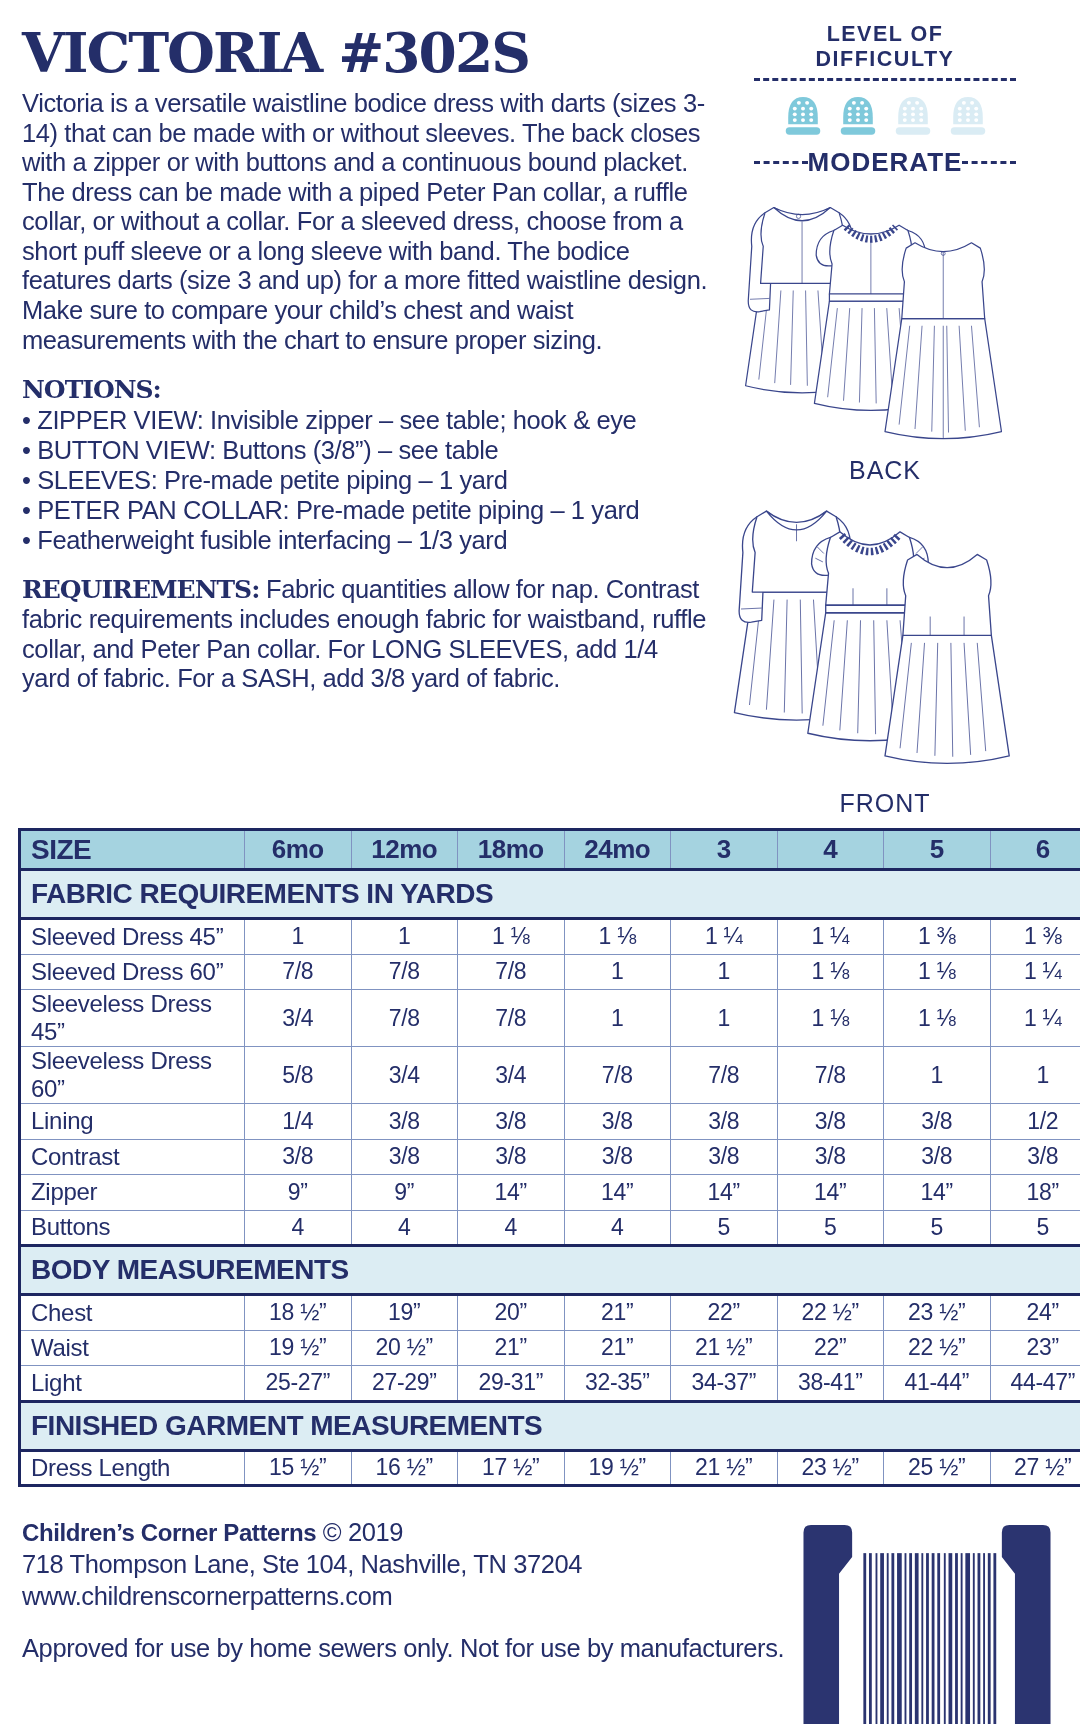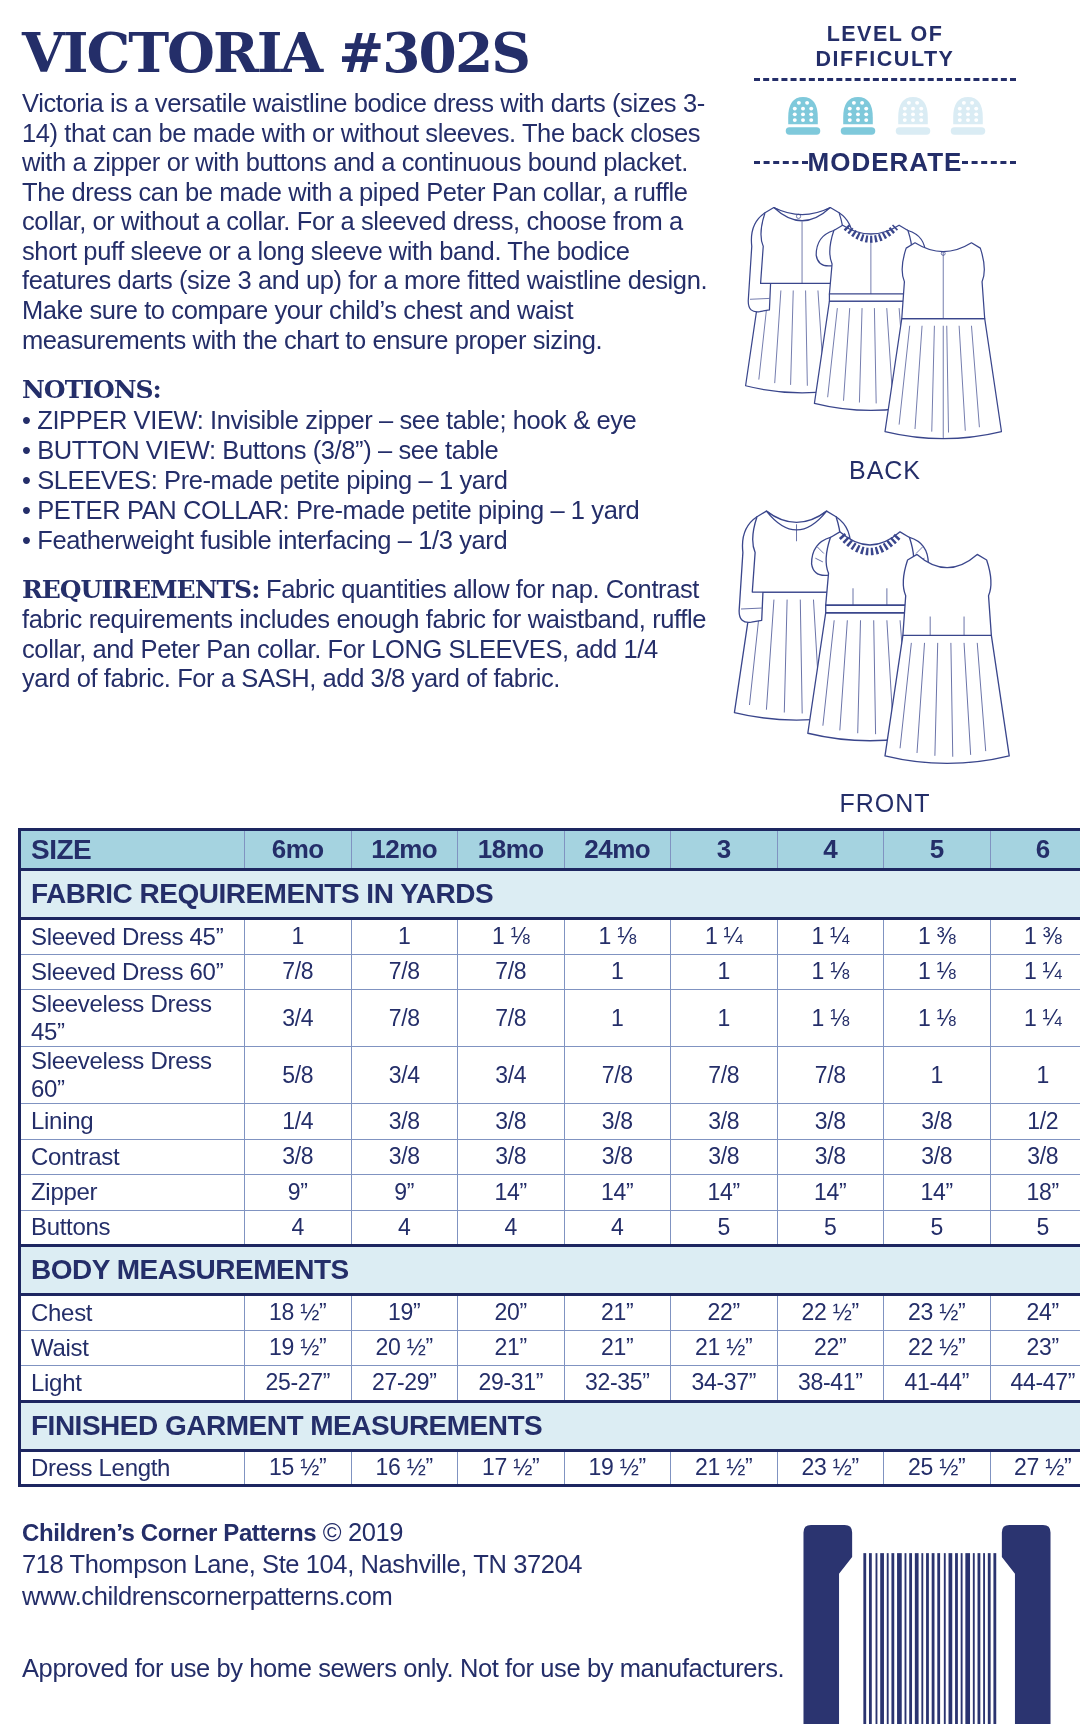--- a/index.html
+++ b/index.html
@@ -91,21 +91,21 @@
     border-top:3px solid var(--navy-dark);
     border-bottom:3px solid var(--navy-dark);
   }
   tr.data-row td{font-size:23px;height:35.5px;letter-spacing:-0.3px;}
   tr.data-row td.row-label{text-align:left;padding-left:10px;font-size:24px;}
 
   
   .footer{display:flex;justify-content:space-between;margin-top:30px;padding-left:4px;}
   .footer-text{font-size:25.5px;line-height:1.25;letter-spacing:-0.4px;}
   .brand{font-weight:700;font-size:24px;}
-  .approved-block{margin-top:40px;}
+  .approved-block{margin-top:20px;}
   .barcode-wrap{margin-right:4px;margin-top:4px;}
   .bc{fill:#2b3470;}
   .bc-num{font-family:"Liberation Sans",sans-serif;font-size:19px;fill:#2b3470;}
 </style>
 </head>
 <body>
 
 <div class="page">
 
   <div class="top">

